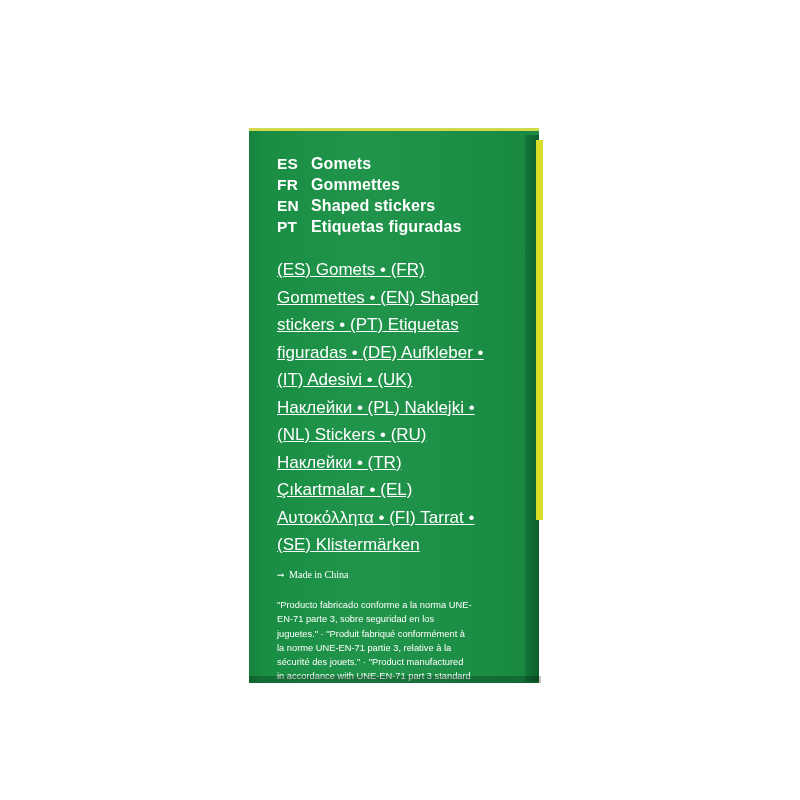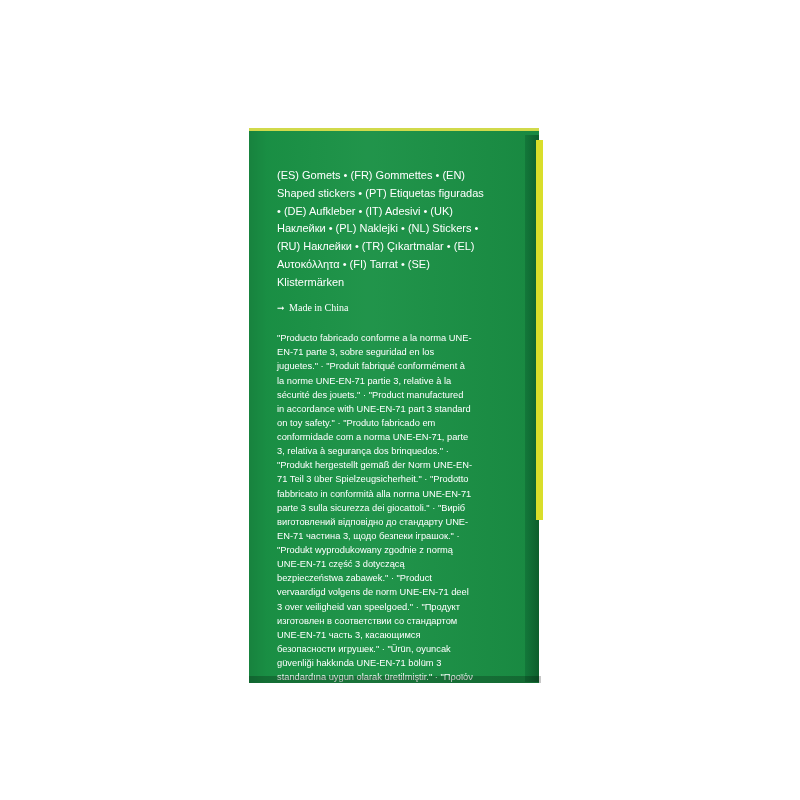--- a/index.html
+++ b/index.html
@@ -112,24 +112,25 @@
     font-weight: bold;
     letter-spacing: 0.2px;
   }
   .lang-name {
     font-size: 16px;
     font-weight: bold;
     letter-spacing: 0.1px;
   }
 
   .lang-inline {
-    font-size: 11px;
+    font-size: 17px;
     line-height: 1.62;
     margin: 12px 0 8px 0;
     width: 210px;
+    text-decoration: underline;
   }
 
   .origin {
     font-size: 10px;
     line-height: 1.5;
     margin: 0 0 16px 0;
     font-family: Liberation Serif, serif;
   }
   .origin .arrow {
     font-size: 9px;
@@ -150,20 +151,38 @@
 <div class="scene">
 
   <div class="box-top"></div>
   <div class="box-topdark"></div>
 
   <div class="box">
     <div class="box-shade"></div>
 
     <div class="content">
 
+      <div class="lang-title-list">
+        <div class="lang-row">
+          <span class="lang-code">ES</span>
+          <span class="lang-name">Gomets</span>
+        </div>
+        <div class="lang-row">
+          <span class="lang-code">FR</span>
+          <span class="lang-name">Gommettes</span>
+        </div>
+        <div class="lang-row">
+          <span class="lang-code">EN</span>
+          <span class="lang-name">Shaped stickers</span>
+        </div>
+        <div class="lang-row">
+          <span class="lang-code">PT</span>
+          <span class="lang-name">Etiquetas figuradas</span>
+        </div>
+      </div>
 
       <p class="lang-inline">(ES) Gomets • (FR) Gommettes • (EN) Shaped stickers • (PT) Etiquetas figuradas • (DE) Aufkleber • (IT) Adesivi • (UK) Наклейки • (PL) Naklejki • (NL) Stickers • (RU) Наклейки • (TR) Çıkartmalar • (EL) Αυτοκόλλητα • (FI) Tarrat • (SE) Klistermärken</p>
 
       <p class="origin">
         <span class="arrow">➞</span>
         <span>Made in China</span>
       </p>
 
       <p class="compliance">"Producto fabricado conforme a la norma UNE-EN-71 parte 3, sobre seguridad en los juguetes." · "Produit fabriqué conformément à la norme UNE-EN-71 partie 3, relative à la sécurité des jouets." · "Product manufactured in accordance with UNE-EN-71 part 3 standard on toy safety." · "Produto fabricado em conformidade com a norma UNE-EN-71, parte 3, relativa à segurança dos brinquedos." · "Produkt hergestellt gemäß der Norm UNE-EN-71 Teil 3 über Spielzeugsicherheit." · "Prodotto fabbricato in conformità alla norma UNE-EN-71 parte 3 sulla sicurezza dei giocattoli." · "Виріб виготовлений відповідно до стандарту UNE-EN-71 частина 3, щодо безпеки іграшок." · "Produkt wyprodukowany zgodnie z normą UNE-EN-71 część 3 dotyczącą bezpieczeństwa zabawek." · "Product vervaardigd volgens de norm UNE-EN-71 deel 3 over veiligheid van speelgoed." · "Продукт изготовлен в соответствии со стандартом UNE-EN-71 часть 3, касающимся безопасности игрушек." · "Ürün, oyuncak güvenliği hakkında UNE-EN-71 bölüm 3 standardına uygun olarak üretilmiştir." · "Προϊόν κατασκευασμένο σύμφωνα με το πρότυπο UNE-EN-71 μέρος 3, σχετικά με την ασφάλεια των παιχνιδιών." · "Tuote valmistettu UNE-EN-71 osa 3 standardin mukaisesti, joka koskee lelujen turvallisuutta." · "Produkt tillverkad i enlighet med standarden UNE-EN-71 del 3 om leksakers säkerhet."</p>
 

